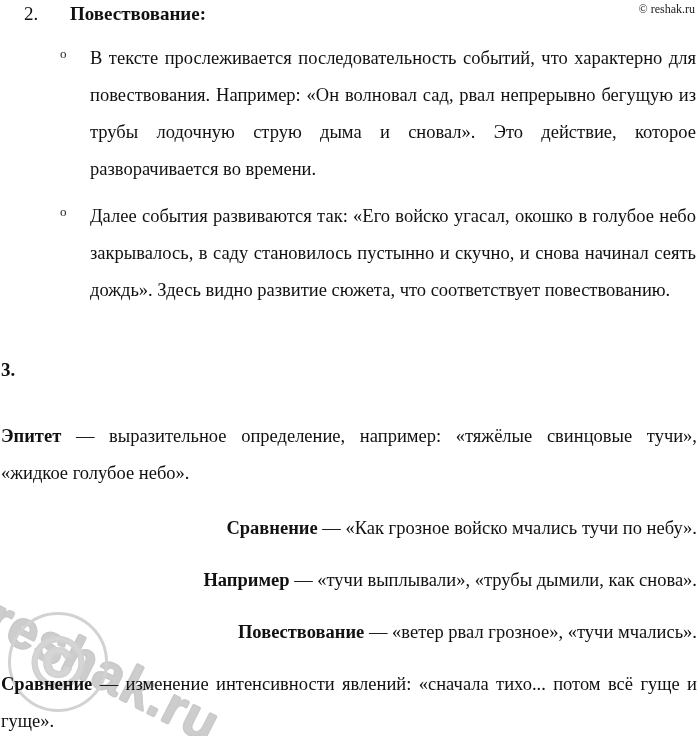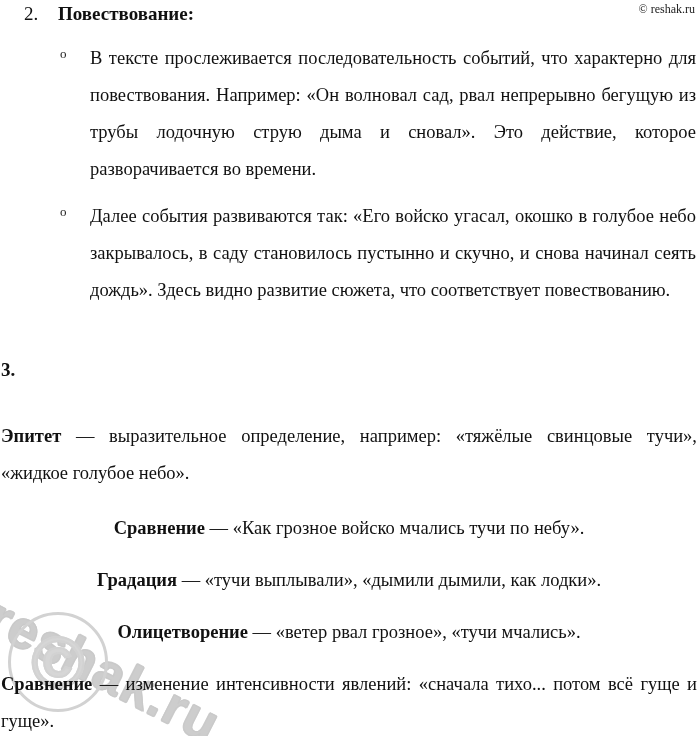--- a/index.html
+++ b/index.html
@@ -99,20 +99,21 @@
     line-height: 24px;
     white-space: nowrap;
   }
   .numbered-heading .num {
     display: inline-block;
     width: 34px;
     font-weight: normal;
   }
   .numbered-heading .ttl {
     font-weight: bold;
+    margin-left: 12px;
   }
 
   .bullet-block {
     position: absolute;
     left: 60px;
     width: 636px;
   }
   .bullet-block .marker {
     position: absolute;
     left: 0px;
@@ -147,21 +148,21 @@
     line-height: 37px;
     text-align: justify;
     text-justify: inter-word;
     color: #111;
   }
   .para .lead {
     font-weight: bold;
     margin-top: 48px;
   }
   .para.nojust {
-    text-align: center;
+    text-align: right;
   }
 </style>
 </head>
 <body>
 
 <div class="page">
 
   <div class="wm-top">© reshak.ru</div>
 
   <div class="wm-big">reshak.ru</div>
@@ -190,25 +191,25 @@
 
     <div class="para" style="top:418px;">
       <span class="lead">Эпитет</span><span> — выразительное определение, например: «тяжёлые свинцовые тучи», «жидкое голубое небо».</span>
     </div>
 
     <div class="para nojust" style="top:510px;">
       <span class="lead">Сравнение</span><span> — «Как грозное войско мчались тучи по небу».</span>
     </div>
 
     <div class="para nojust" style="top:562px;">
-      <span class="lead">Градация</span><span> — «тучи выплывали», «дымили дымили, как лодки».</span>
+      <span class="lead">Например</span><span> — «тучи выплывали», «трубы дымили, как снова».</span>
     </div>
 
     <div class="para nojust" style="top:614px;">
-      <span class="lead">Олицетворение</span><span> — «ветер рвал грозное», «тучи мчались».</span>
+      <span class="lead">Повествование</span><span> — «ветер рвал грозное», «тучи мчались».</span>
     </div>
 
     <div class="para" style="top:666px;">
       <span class="lead">Сравнение</span><span> — изменение интенсивности явлений: «сначала тихо... потом всё гуще и гуще».</span>
     </div>
 
   </div>
 </div>
 
 </body></html>

